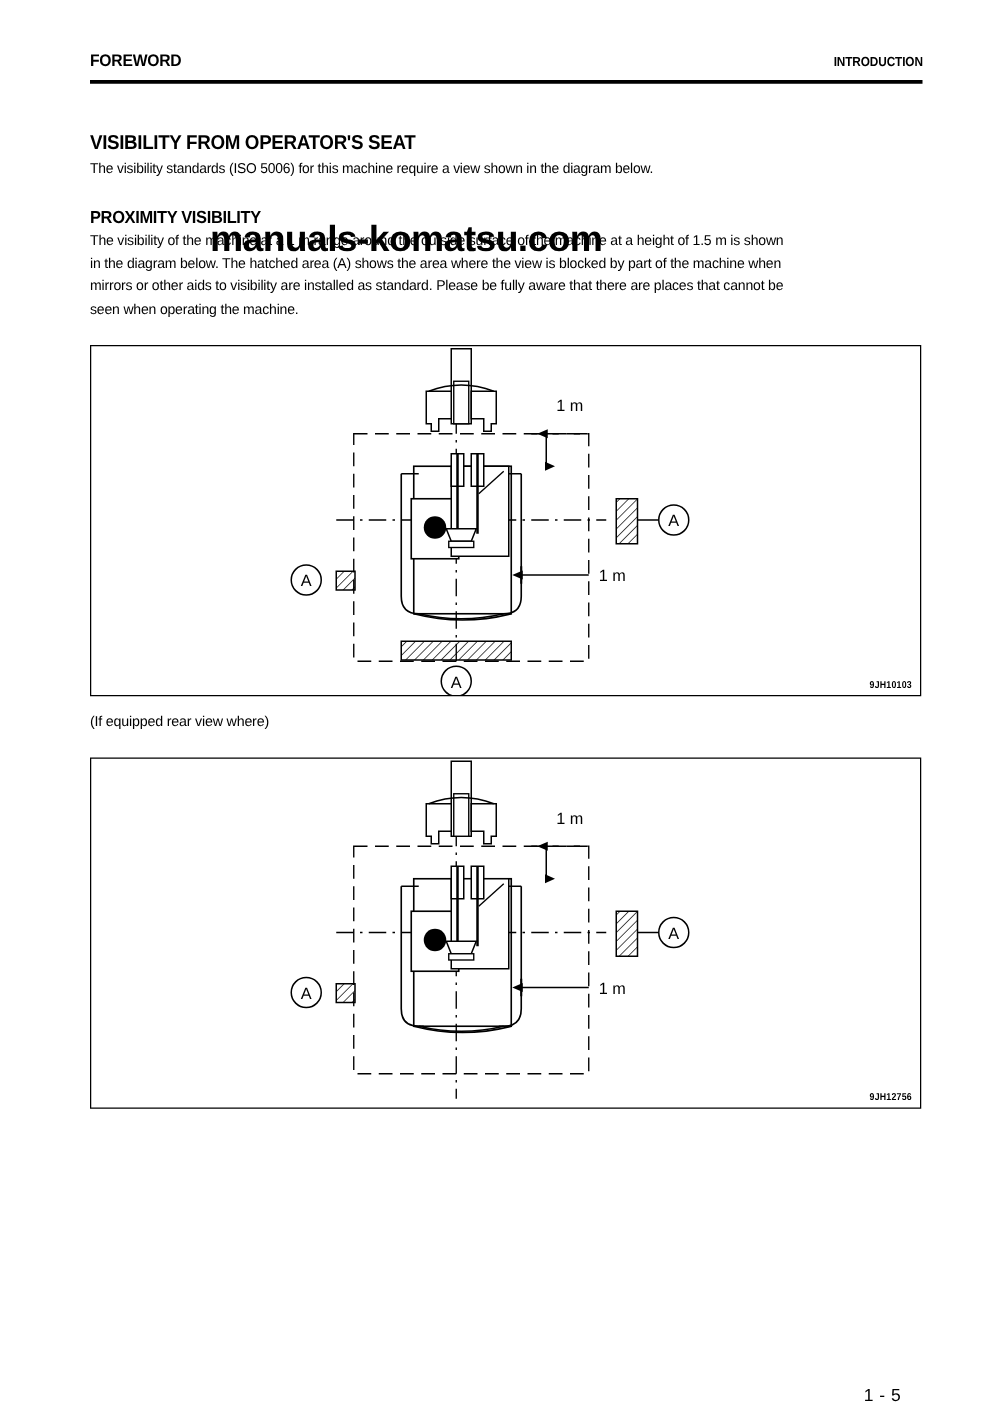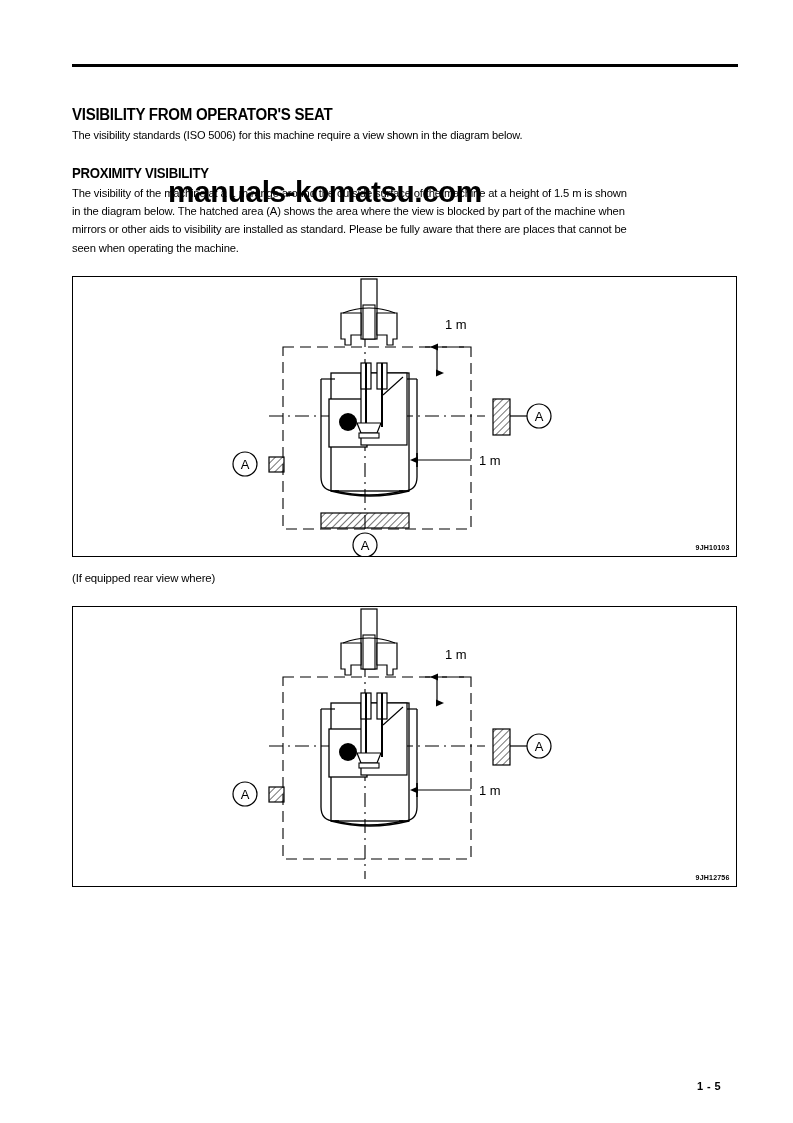--- a/index.html
+++ b/index.html
@@ -161,32 +161,35 @@
     top: 0;
     width: 100%;
     height: 100%;
     display: block;
   }
 
   
   .footer-page {
     position: absolute;
     right: 72px;
-    top: 1080px;
-    font-size: 11px;
+    top: 1108px;
+    font-size: 14px;
     letter-spacing: 0.4px;
     white-space: nowrap;
-    font-weight: bold;
   }
 </style>
 </head>
 <body>
 
 <div class="page">
 
+  <div class="page-header">
+    <div class="header-left">FOREWORD</div>
+    <div class="header-right">INTRODUCTION</div>
+  </div>
   <div class="header-rule"></div>
 
   <div class="section-title">VISIBILITY FROM OPERATOR'S SEAT</div>
   <div class="intro-line">The visibility standards (ISO 5006) for this machine require a view shown in the diagram below.</div>
 
   <div class="sub-title">PROXIMITY VISIBILITY</div>
   <div class="para">
     <div class="pline">The visibility of the machine at a 1 m range around the outside surface of the machine at a height of 1.5 m is shown</div>
     <div class="pline">in the diagram below. The hatched area (A) shows the area where the view is blocked by part of the machine when</div>
     <div class="pline">mirrors or other aids to visibility are installed as standard. Please be fully aware that there are places that cannot be</div>

